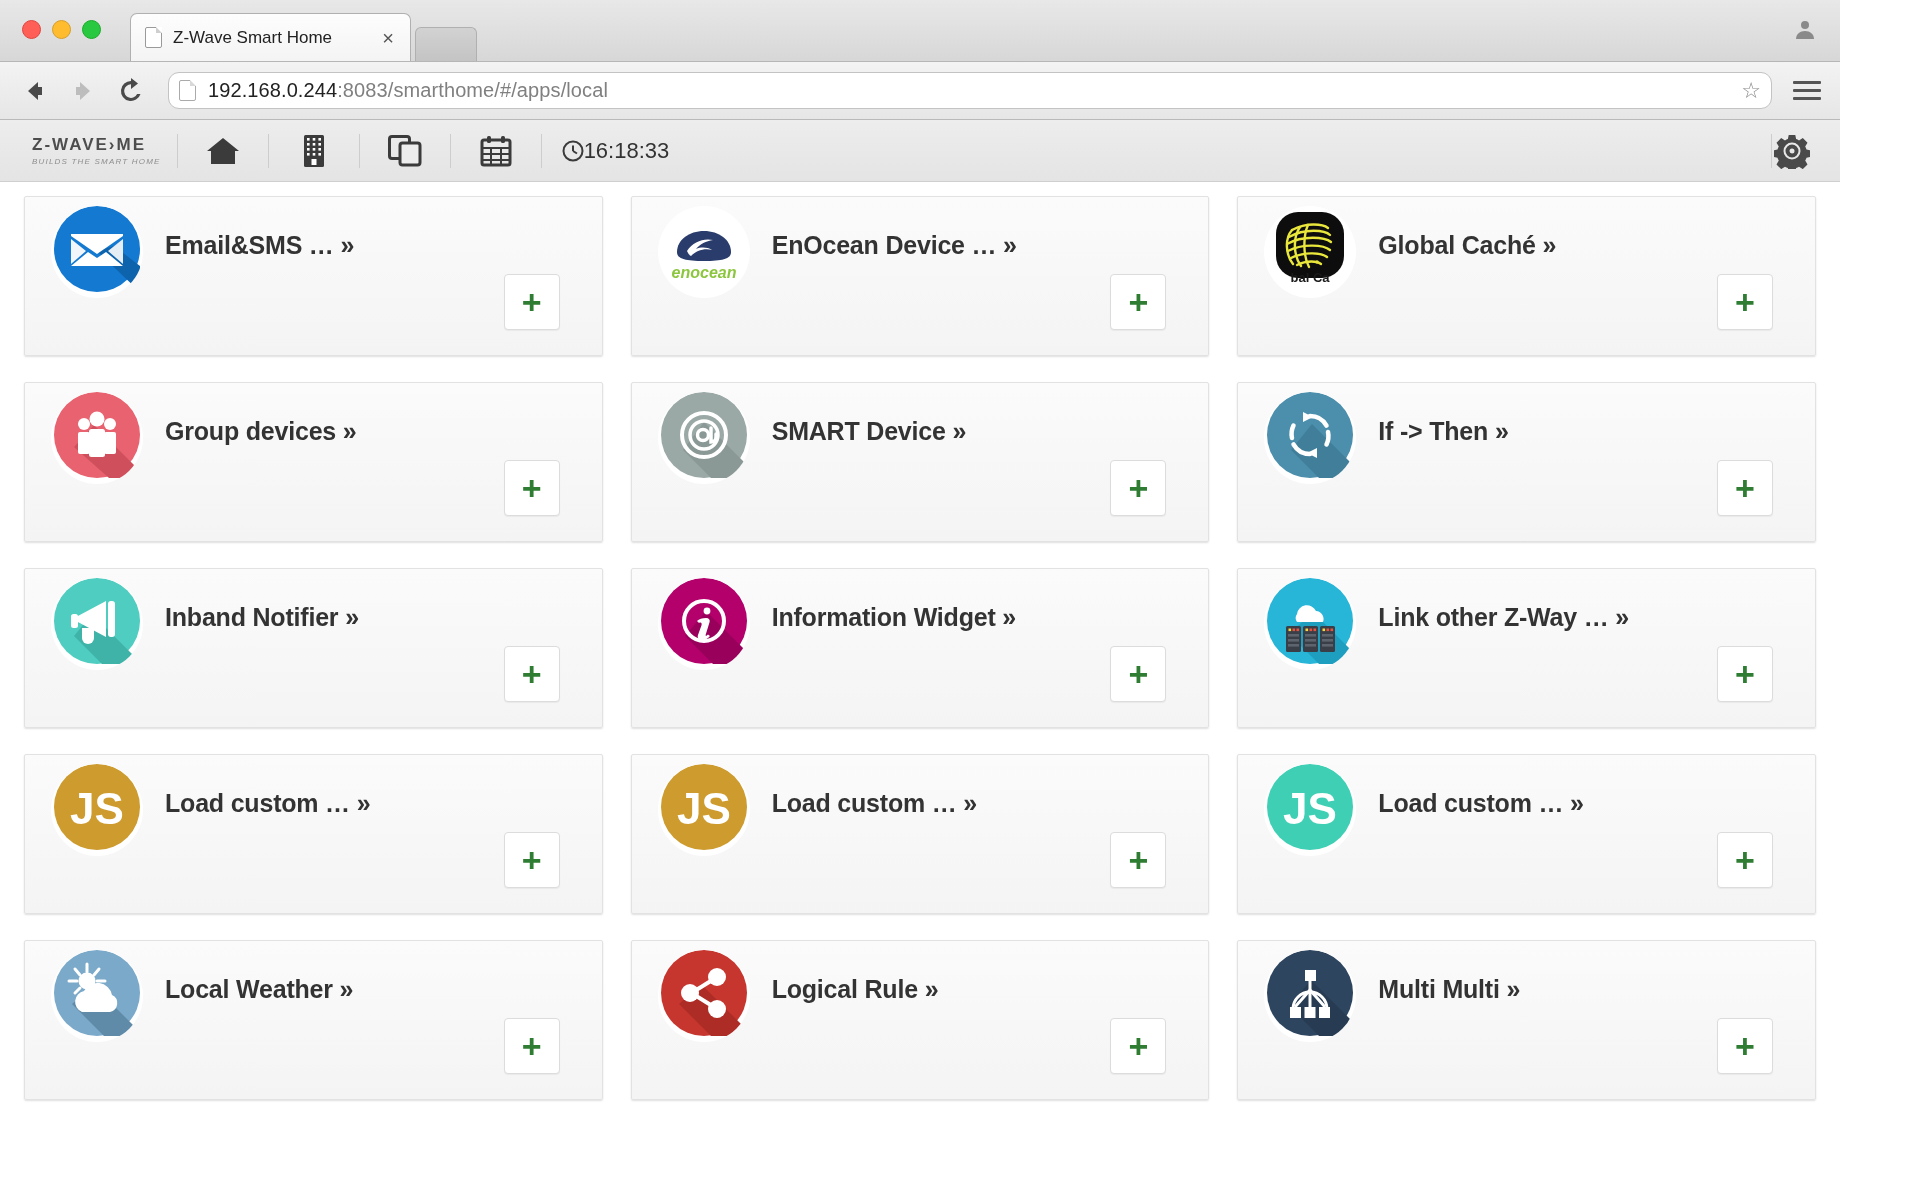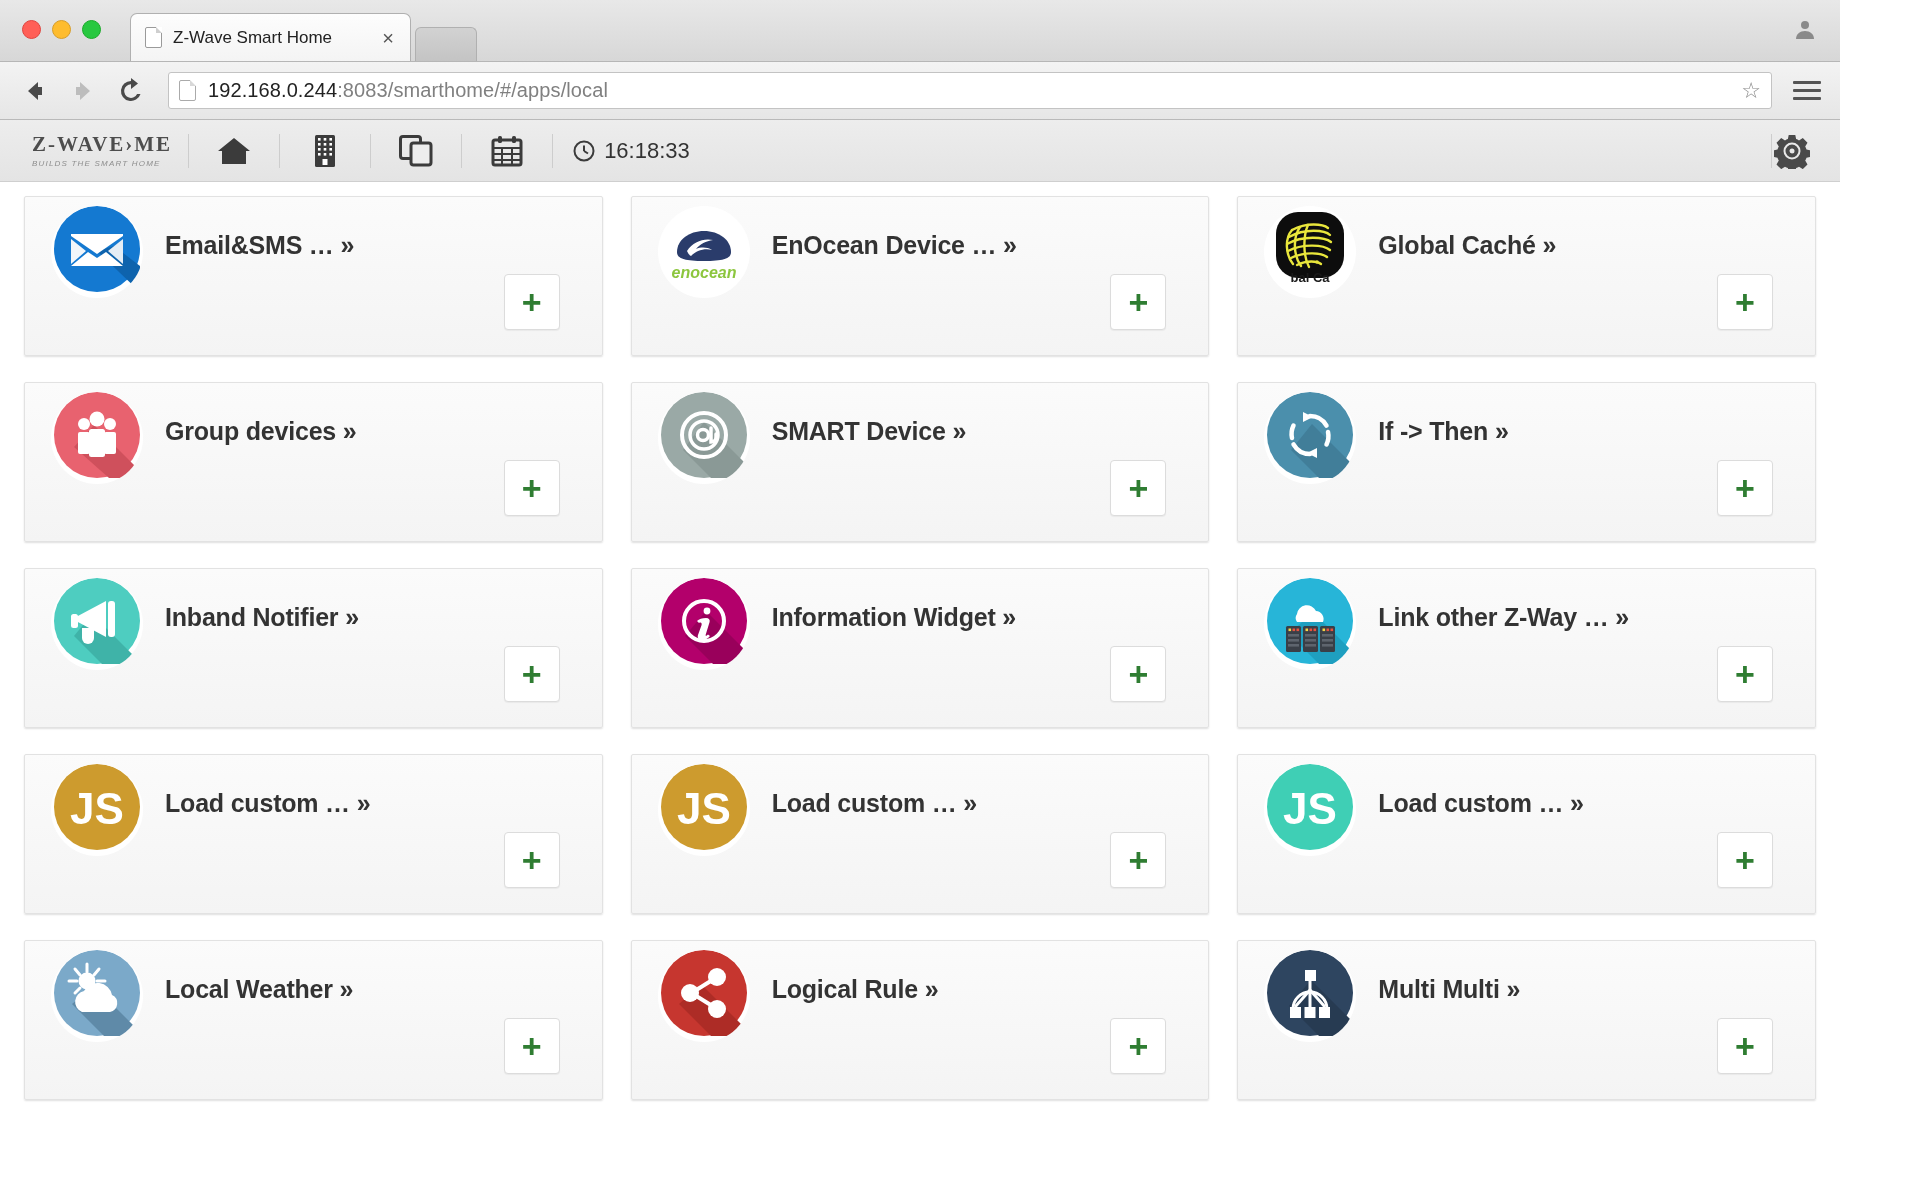--- a/index.html
+++ b/index.html
@@ -58,21 +58,21 @@
   .toolbar{
     height:58px; flex:0 0 58px;
     background:linear-gradient(#f3f3f3,#e6e6e6);
     border-bottom:1px solid #b9b9b9;
     display:flex; align-items:center; padding:0 18px;
     gap:14px;
   }
   .navbtn{ width:34px; height:34px; display:flex; align-items:center; justify-content:center; }
   .omnibox{
     flex:1; height:37px; background:#fff;
-    border:1px solid #c3c3c3; border-radius:3px;
+    border:1px solid #c3c3c3; border-radius:11px;
     display:flex; align-items:center; padding:0 10px; margin:16px 6px;
     position:relative;
   }
   .omni-icon{
     width:17px; height:21px; background:#fff; border:1px solid #aaa;
     border-radius:2px; margin-right:12px; flex:0 0 auto; position:relative;
   }
   .omni-icon:after{
     content:""; position:absolute; right:-1px; top:-1px;
     border-width:0 6px 6px 0; border-style:solid; border-color:#d8d8d8 #fff;
@@ -85,30 +85,30 @@
 
   
   .app-header{
     height:62px; flex:0 0 62px;
     background:linear-gradient(#ededed,#e4e4e4);
     border-bottom:1px solid #cfcfcf;
     display:flex; align-items:center; padding:0 20px;
   }
   .logo{ padding:0 14px 0 12px; display:flex; flex-direction:column; justify-content:center; }
   .logo-main{
-    font-size:21px; font-weight:bold; color:#4d4d4d; letter-spacing:2px; line-height:1;
-    font-family:Liberation Serif, serif;
+    font-size:17px; font-weight:bold; color:#4d4d4d; letter-spacing:2px; line-height:1;
+    font-family:Liberation Sans, sans-serif;
   }
   .logo-sub{ font-size:8px; color:#8e8e8e; letter-spacing:1.2px; margin-top:4px;font-style:italic; }
   .hdr-sep{ width:1px; height:34px; background:#cdcdcd; margin:0 2px; }
   .hdr-item{
     width:86px; height:62px; display:flex; align-items:center; justify-content:center;
   }
   .hdr-clock{
-    display:flex; align-items:center; gap:9px; padding:0 18px;
+    display:flex; align-items:center; padding:0 18px;
     font-size:22px; color:#333;
   }
   .hdr-spacer{ flex:1; }
   .gear{ margin-right:10px; display:flex; align-items:center; }
 
   
   .content{
     flex:1; overflow:hidden; background:#ffffff;
     padding:0 24px;
   }

